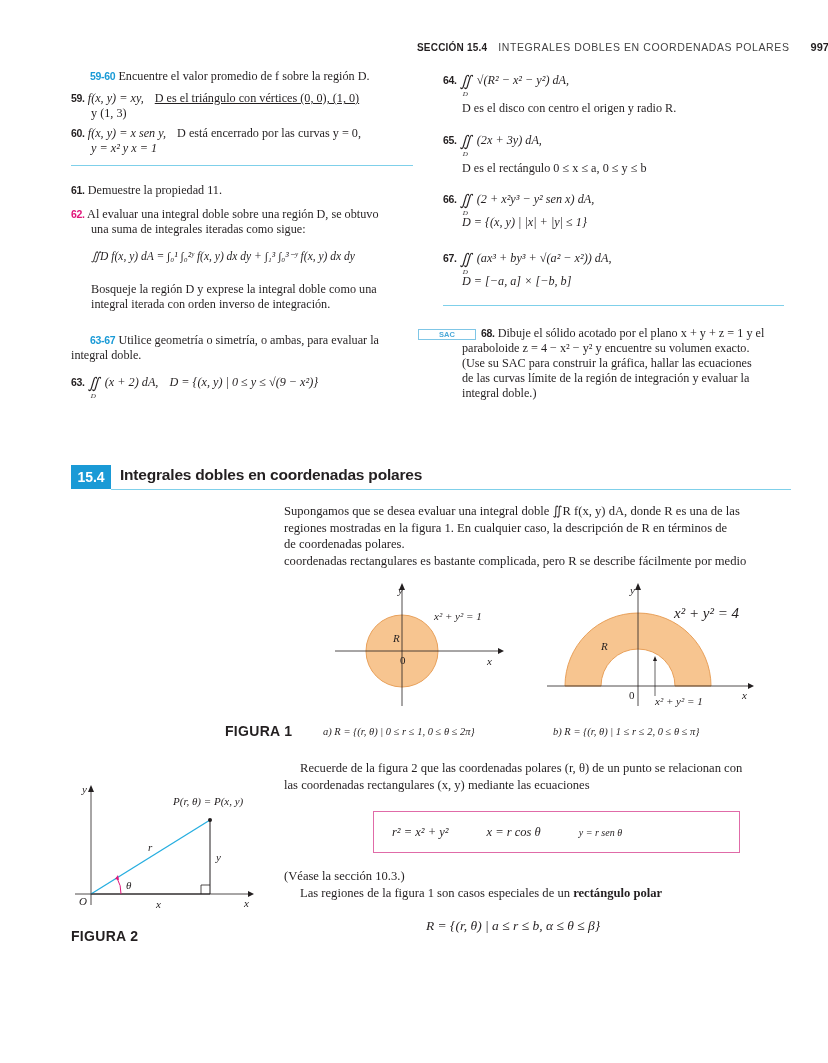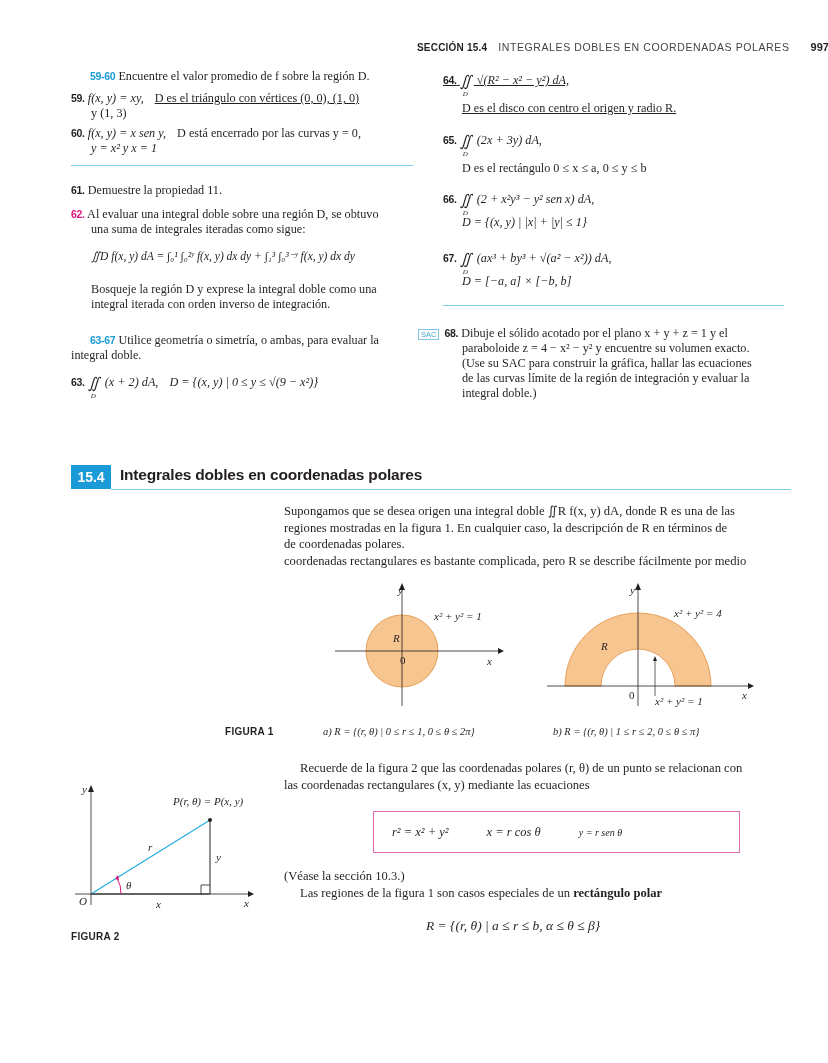--- a/index.html
+++ b/index.html
@@ -13,25 +13,25 @@
   .rule { position:absolute; height:1px; background:#7fd0ea; }
   .dint { display:inline-block; position:relative; width:14px; font-size:15px; font-style:italic; vertical-align:-2px; }
   .dint .lim { position:absolute; left:3px; top:13px; font-size:7px; font-style:italic; }
   .hdr-sec { font-family:"Liberation Sans", sans-serif; font-weight:bold; font-size:10px; letter-spacing:0.2px; }
   .hdr-title { font-family:"Liberation Sans", sans-serif; font-size:10.5px; color:#444; letter-spacing:0.6px; }
   .hdr-page { font-family:"Liberation Sans", sans-serif; font-weight:bold; font-size:11px; }
   .section-badge { background:#1a9ad6; color:#fff; font-family:"Liberation Sans", sans-serif; font-weight:bold;
                    font-size:14px; display:flex; align-items:center; justify-content:center; }
   .section-title { font-family:"Liberation Sans", sans-serif; font-weight:bold; font-size:15.5px; letter-spacing:-0.2px; }
   .para { text-align:justify; font-size:12.6px; line-height:16.5px; }
-  .fig-label { font-family:"Liberation Sans", sans-serif; font-weight:bold; font-size:10px; letter-spacing:0.3px; }
+  .fig-label { font-family:"Liberation Sans", sans-serif; font-weight:bold; font-size:14px; letter-spacing:0.3px; }
   .caption { font-size:10.5px; }
   .eqbox { border:1.3px solid #e06ba8; }
   .sac { border:1px solid #7fc6e6; color:#4aa8d8; font-family:"Liberation Sans", sans-serif; font-size:7.5px;
-         padding:0 2px; line-height:10px; }
+         padding:0 20px; line-height:10px;font-weight:bold; }
 </style>
 </head>
 <body>
 
 <div class="abs" style="left:417px; top:40px; white-space:nowrap;">
   <span class="hdr-sec">SECCIÓN 15.4</span>
   <span class="hdr-title" style="margin-left:8px;">INTEGRALES DOBLES EN COORDENADAS POLARES</span>
   <span class="hdr-page" style="margin-left:18px;">997</span>
 </div>
 
@@ -78,21 +78,21 @@
   <span>integral doble.</span>
 </div>
 
 <div class="abs" style="left:71px; top:375px; width:345px; white-space:nowrap;">
   <span class="num">63.</span>
   <span class="dint">∬<span class="lim">D</span></span>
   <span class="it">(x + 2) dA,</span>
   <span class="it" style="margin-left:8px;">D = {(x, y) | 0 ≤ y ≤ √(9 − x²)}</span>
 </div>
 
-<div class="abs" style="left:443px; top:73px; width:345px; white-space:nowrap;text-decoration:underline;">
+<div class="abs" style="left:443px; top:73px; width:345px; white-space:nowrap;">
   <span class="num">64.</span>
   <span class="dint">∬<span class="lim">D</span></span>
   <span class="it">√(R² − x² − y²) dA,</span>
   <div style="margin:12px 0 0 19px;">D es el disco con centro el origen y radio R.</div>
 </div>
 
 <div class="abs" style="left:443px; top:133px; width:345px; white-space:nowrap;">
   <span class="num">65.</span>
   <span class="dint">∬<span class="lim">D</span></span>
   <span class="it">(2x + 3y) dA,</span>
@@ -125,21 +125,21 @@
     <div>de las curvas límite de la región de integración y evaluar la</div>
     <div>integral doble.)</div>
   </div>
 </div>
 
 <div class="abs section-badge" style="left:71px; top:465px; width:40px; height:24px;">15.4</div>
 <div class="abs section-title" style="left:120px; top:467px;">Integrales dobles en coordenadas polares</div>
 <div class="rule" style="left:111px; top:489px; width:680px; background:#7fd0ea;"></div>
 
 <div class="abs para" style="left:284px; top:503px; width:500px;">
-  <div>Supongamos que se desea origen una integral doble ∬R f(x, y) dA, donde R es una de las</div>
+  <div>Supongamos que se desea evaluar una integral doble ∬R f(x, y) dA, donde R es una de las</div>
   <div>regiones mostradas en la figura 1. En cualquier caso, la descripción de R en términos de</div>
   <div>de coordenadas polares.</div>
   <div>coordenadas rectangulares es bastante complicada, pero R se describe fácilmente por medio</div>
 </div>
 
 <svg class="abs" style="left:330px; top:578px;" width="180" height="130">
   <circle cx="72" cy="73" r="36" fill="#f7c590" stroke="#e8a05a" stroke-width="1"></circle>
   <line x1="5" y1="73" x2="168" y2="73" stroke="#231f20" stroke-width="0.8"></line>
   <polygon points="168,70 174,73 168,76" fill="#231f20"></polygon>
   <line x1="72" y1="128" x2="72" y2="12" stroke="#231f20" stroke-width="0.8"></line>
@@ -155,21 +155,21 @@
   <path d="M 20 108 A 73 73 0 0 1 166 108 L 130 108 A 37 37 0 0 0 56 108 Z" fill="#f7c590" stroke="#e8a05a" stroke-width="1"></path>
   <line x1="2" y1="108" x2="203" y2="108" stroke="#231f20" stroke-width="0.8"></line>
   <polygon points="203,105 209,108 203,111" fill="#231f20"></polygon>
   <line x1="93" y1="128" x2="93" y2="12" stroke="#231f20" stroke-width="0.8"></line>
   <polygon points="90,12 93,5 96,12" fill="#231f20"></polygon>
   <line x1="110" y1="118" x2="110" y2="82" stroke="#231f20" stroke-width="0.7"></line>
   <polygon points="108,83 110,78 112,83" fill="#231f20"></polygon>
 </svg>
 <div class="abs it" style="left:630px; top:583px; font-size:11px;">y</div>
 <div class="abs it" style="left:742px; top:688px; font-size:11px;">x</div>
-<div class="abs it" style="left:674px; top:606px; font-size:11px;">x² + y² = 4</div>
+<div class="abs it" style="left:674px; top:606px; font-size:15px;">x² + y² = 4</div>
 <div class="abs it" style="left:655px; top:694px; font-size:11px;">x² + y² = 1</div>
 <div class="abs it" style="left:601px; top:639px; font-size:11px;">R</div>
 <div class="abs" style="left:629px; top:688px; font-size:11px;">0</div>
 
 <div class="abs fig-label" style="left:225px; top:724px;">FIGURA 1</div>
 <div class="abs caption it" style="left:323px; top:724px;">a) R = {(r, θ) | 0 ≤ r ≤ 1, 0 ≤ θ ≤ 2π}</div>
 <div class="abs caption it" style="left:553px; top:724px;">b) R = {(r, θ) | 1 ≤ r ≤ 2, 0 ≤ θ ≤ π}</div>
 
 <div class="abs para" style="left:284px; top:760px; width:500px;">
   <div style="text-indent:16px;">Recuerde de la figura 2 que las coordenadas polares (r, θ) de un punto se relacionan con</div>

